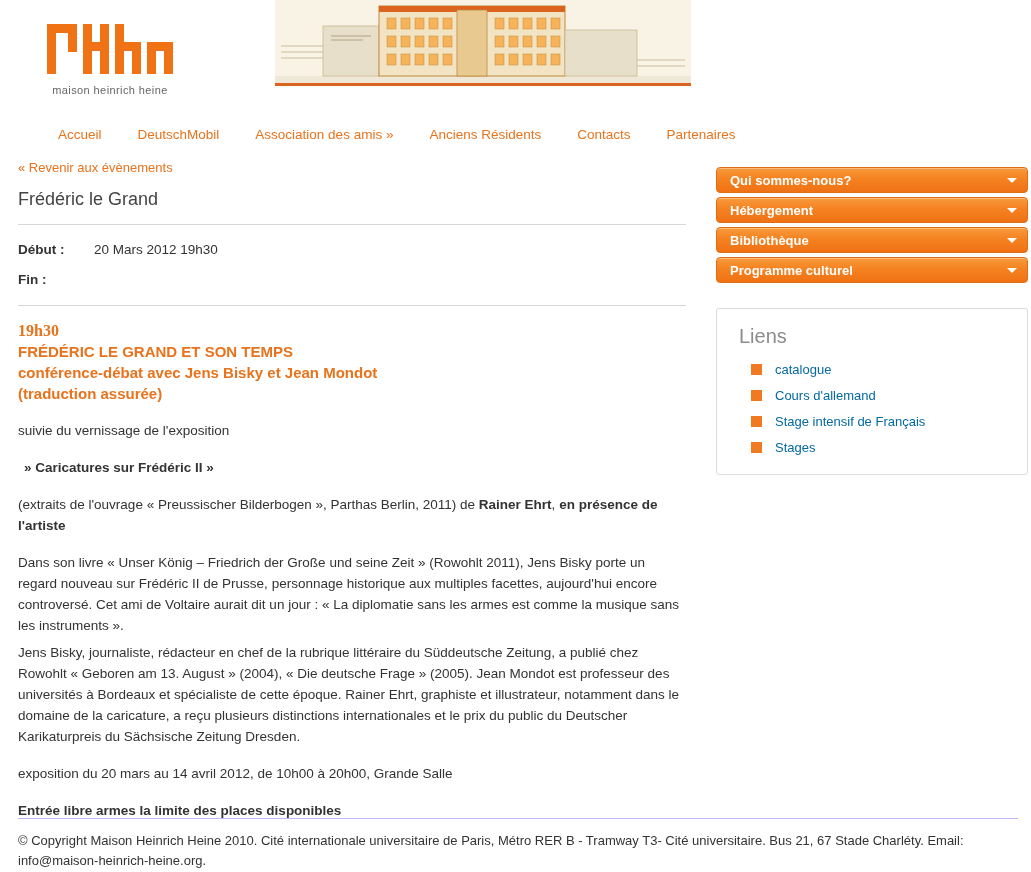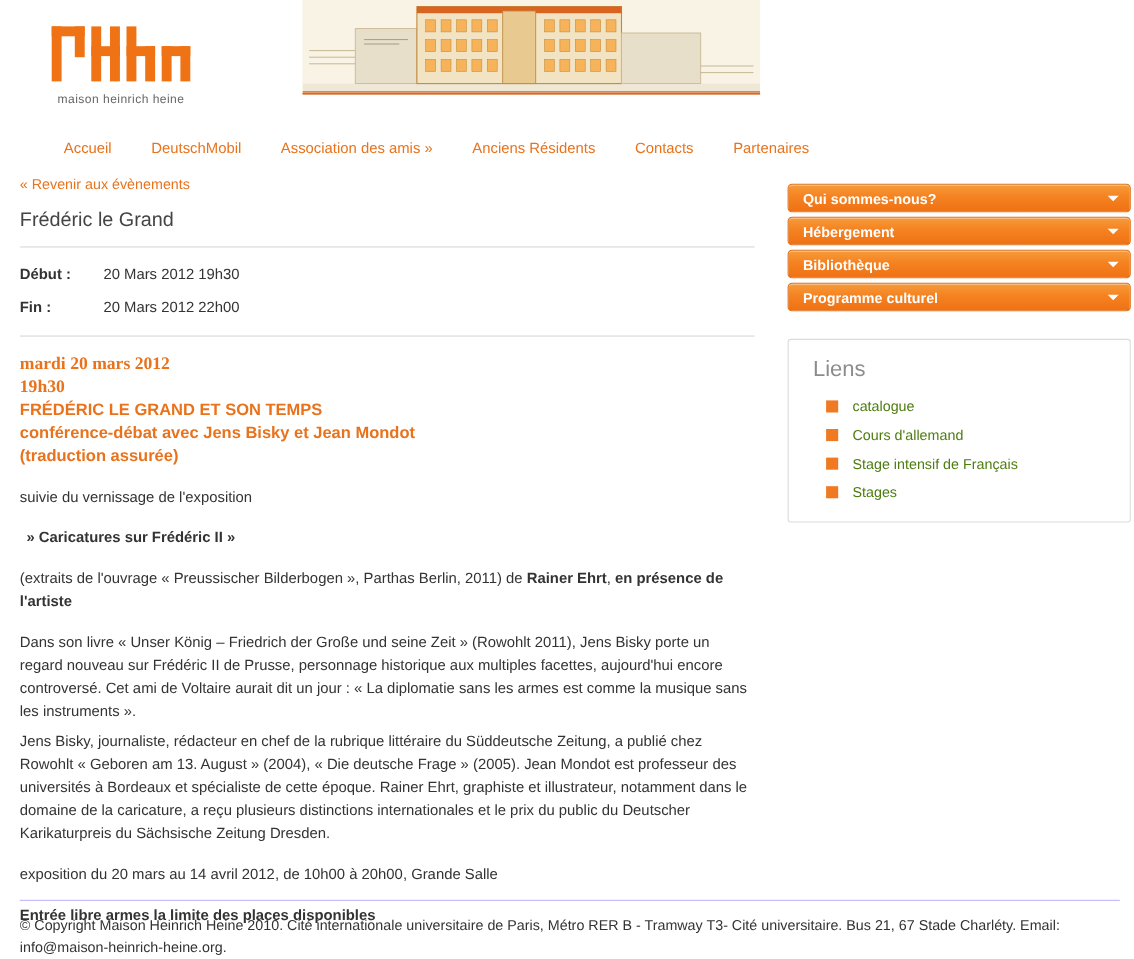--- a/index.html
+++ b/index.html
@@ -172,21 +172,21 @@
     margin: 0 0 11px 12px;
     font-size: 13px;
     color: #5a5a5a;
   }
   .bullet {
     width: 11px; height: 11px;
     background: #ef7a22;
     margin-right: 13px;
     flex: 0 0 auto;
   }
-  .link-row a { color: #4d7c0f; text-decoration: none; }
+  .link-row a { color: #0369a1; text-decoration: none; }
 
   
   .footer {
     position: absolute;
     left: 18px; top: 818px;
     width: 1000px;
     border-top: 1px solid #c4b5fd;
     padding-top: 12px;
     font-size: 13px;
     line-height: 20px;
@@ -307,28 +307,26 @@
 
       <hr class="hr">
 
       <div class="datespan">
         <div class="daterow">
           <span class="lbl">Début :</span>
           <span class="val">20 Mars 2012 19h30</span>
         </div>
         <div class="daterow">
           <span class="lbl">Fin :</span>
-          <span class="val">20 Mars 2012 22h00</span>
         </div>
       </div>
 
       <hr class="hr">
 
       <div class="eventblock">
-        <div class="ev-line">mardi 20 mars 2012</div>
         <div class="ev-line">19h30</div>
         <div class="ev-line sans ev-title">FRÉDÉRIC LE GRAND ET SON TEMPS</div>
         <div class="ev-line sans">conférence-débat avec Jens Bisky et Jean Mondot</div>
         <div class="ev-line sans">(traduction assurée)</div>
 
         <p class="body-p">suivie du vernissage de l'exposition</p>
 
         <p class="body-p indent">» Caricatures sur Frédéric II »</p>
 
         <p class="body-p"><span>(extraits de l'ouvrage « Preussischer Bilderbogen », Parthas Berlin, 2011) de </span><span class="b">Rainer Ehrt</span><span>, </span><span class="b">en présence de l'artiste</span></p>

